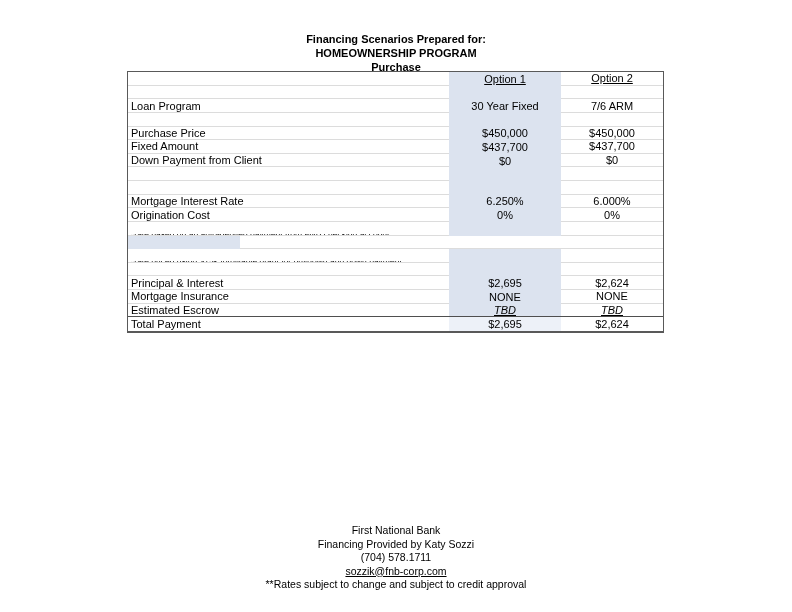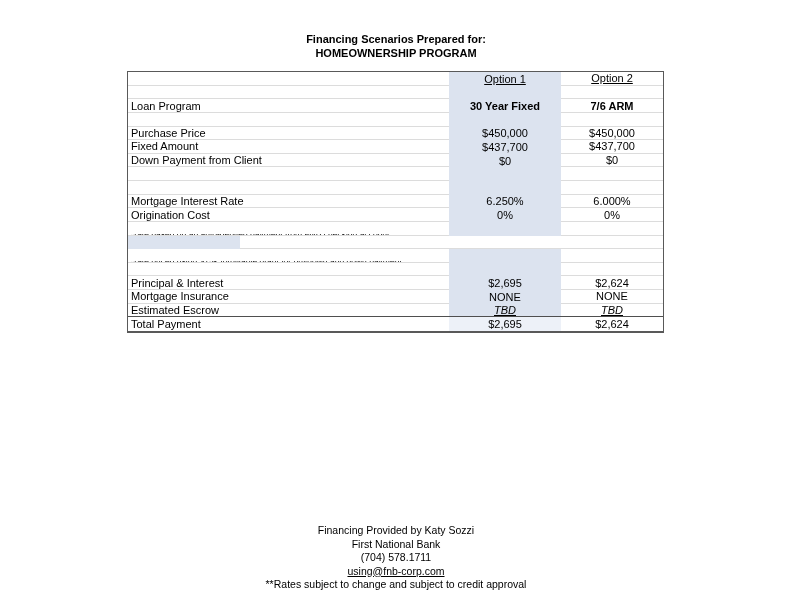--- a/index.html
+++ b/index.html
@@ -41,40 +41,41 @@
     flex:1;box-sizing:border-box;
     display:flex;align-items:center;justify-content:center;
     border-bottom:1px solid var(--grid,#dcdcdc);
   }
   .trow:last-child .c-label,
   .trow:last-child .c-o2{border-bottom:none;}
   .trow.darkb .c-label,
   .trow.darkb .c-o1,
   .trow.darkb .c-o2{border-bottom:1px solid #4f4f4f;}
   .trow.header .v{text-decoration:underline;}
-  .trow.bold .v{font-weight:bold;}
+  .trow.bold .v{font-weight:normal;}
   .trow.und .v{text-decoration:underline;font-style:italic;}
   .trow.note .c-label{font-size:8.5px;margin-top:12px;}
   .trow.total .c-o1{background:var(--blue-light,#edf1f8);}
   .lab-suffix{font-size:9px;margin-left:5px;margin-top:36px;}
   
   .footer-block{
     position:absolute;top:524px;left:0;width:100%;
     text-align:center;font-size:10.5px;line-height:13.5px;
   }
   .footer-block a{color:#000000;text-decoration:underline;}
 </style>
 </head>
 <body>
 
 <div class="page">
 
   <div class="title-block">
     <div>Financing Scenarios Prepared for:</div>
     <div>HOMEOWNERSHIP PROGRAM</div>
+    <div>Purchase</div>
   </div>
 
   <div class="scenario-table">
 
   <div class="trow header">
         <div class="c-label"></div>
         <div class="c-o1">
           <span class="v">Option 1</span>
         </div>
         <div class="c-o2">
@@ -231,20 +232,20 @@
         <div class="c-o1">
           <span class="v">$2,695</span>
         </div>
         <div class="c-o2">
           <span class="v">$2,624</span>
         </div>
       </div>
     </div>
 
   <div class="footer-block">
+    <div>First National Bank</div>
     <div>Financing Provided by Katy Sozzi</div>
-    <div>First National Bank</div>
     <div>(704) 578.1711</div>
-    <div><a href="#">using@fnb-corp.com</a></div>
+    <div><a href="#">sozzik@fnb-corp.com</a></div>
     <div>**Rates subject to change and subject to credit approval</div>
   </div>
 
 </div>
 
 </body></html>

